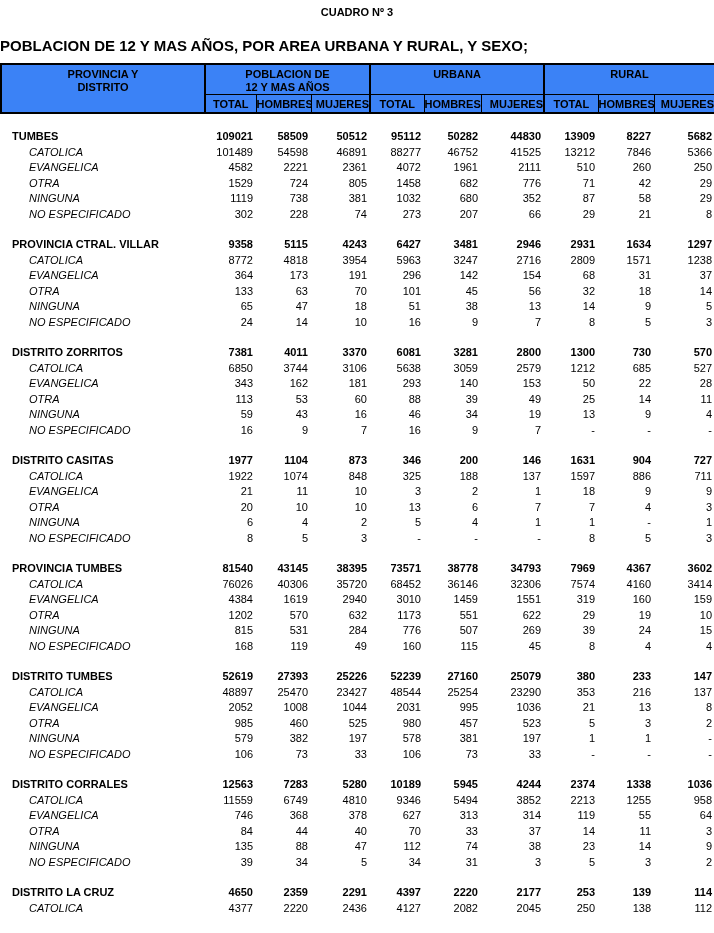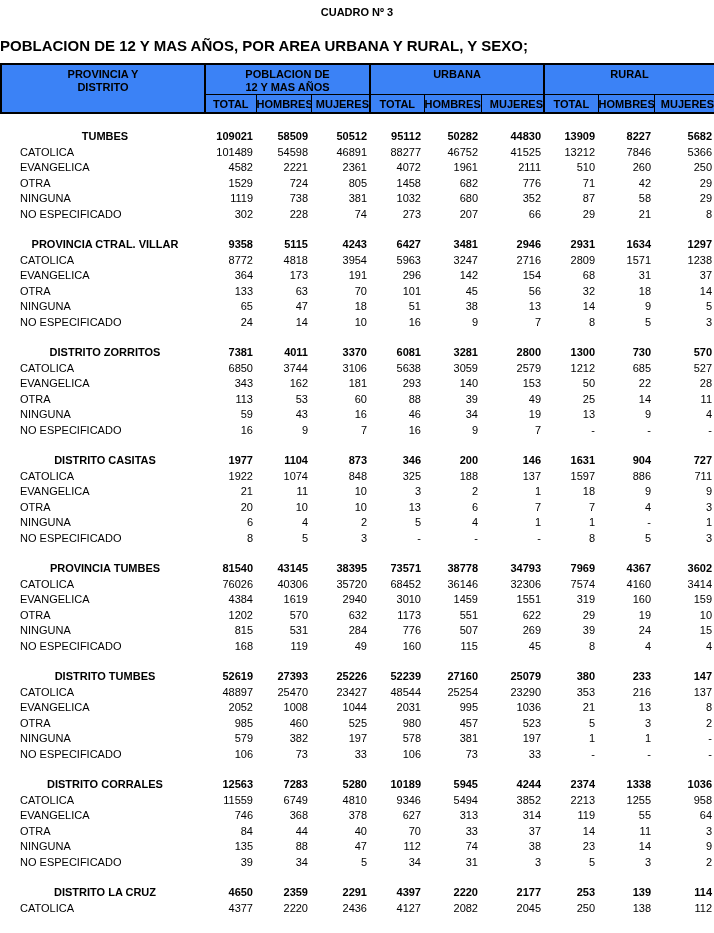--- a/index.html
+++ b/index.html
@@ -78,22 +78,22 @@
     font-size: 11px;
     height: 15.5px;
     line-height: 15.5px;
     padding: 0;
     white-space: nowrap;
     overflow: hidden;
     vertical-align: middle;
   }
   tr.spacer td { height: 15px; line-height: 15px; }
   td.row-label { text-align: left; }
-  td.group-label { padding-left: 4px; font-weight: bold; text-align: center; }
-  td.religion-label { padding-left: 19px; }
+  td.group-label { padding-left: 11px; font-weight: bold; }
+  td.religion-label { padding-left: 28px; font-style: italic; }
   td.num { text-align: right; padding-right: 3px; }
   tr.block-total-row td { font-weight: bold; }
 </style>
 </head>
 <body>
 
 <div class="page">
 
   <div class="title">CUADRO Nº 3</div>
 

